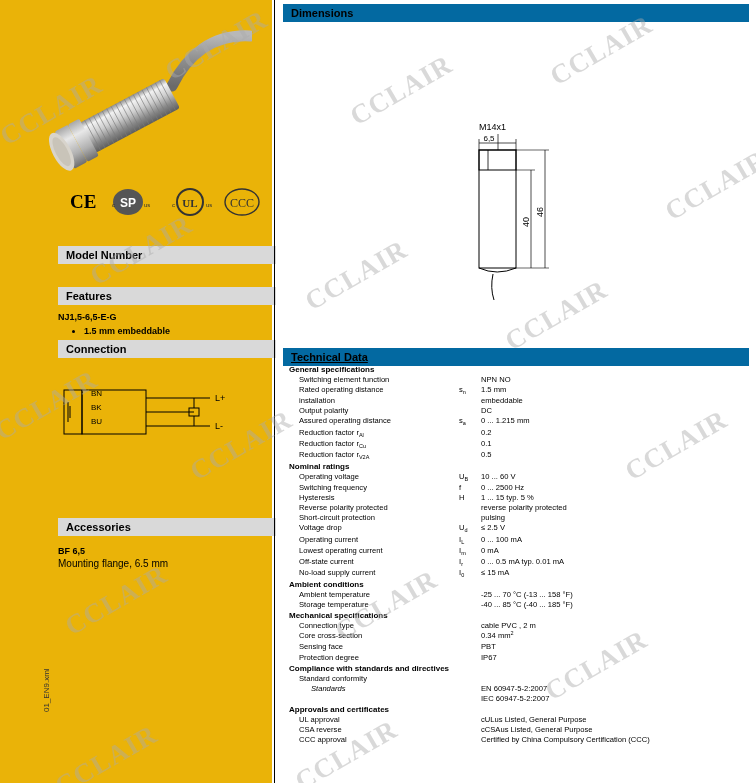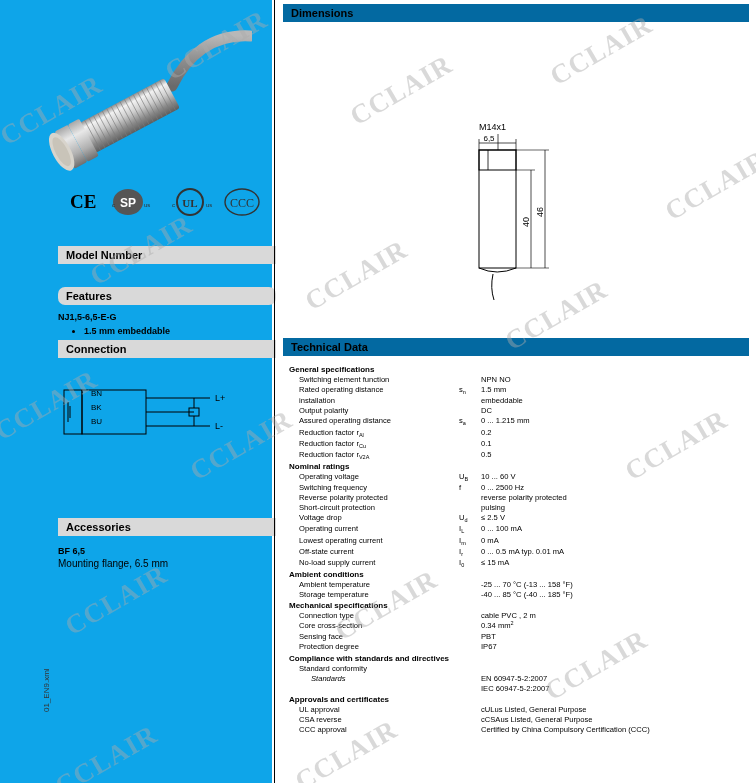--- a/index.html
+++ b/index.html
@@ -22,37 +22,37 @@
     font-family:"Liberation Serif", serif;
     font-size:27px;
     font-weight:bold;
     letter-spacing:1px;
     color:rgba(170,170,170,0.45);
     transform: rotate(-30deg);
     white-space:nowrap;
   }
 
   
-  .left-col { position:absolute; left:0; top:0; width:272px; height:783px; background:#0ea5e9; }
+  .left-col { position:absolute; left:0; top:0; width:272px; height:783px; background:#eab308; }
   .divider-v { position:absolute; left:274px; top:0; width:1px; height:783px; background:#000; }
 
   .product-photo { position:absolute; left:22px; top:20px; width:230px; height:160px; }
 
   .approvals { position:absolute; left:60px; top:182px; width:215px; height:40px; }
 
   .sec-head {
     background:#d9d9d9;
     font-weight:bold;
     font-size:11px;
     padding:3px 0 3px 8px;
     color:#000;
   }
   .bar-model { position:absolute; left:58px; top:246px; width:218px; }
   .model-val { position:absolute; left:58px; top:272px; font-size:9px; font-weight:bold;margin-top:40px; }
-  .bar-features { position:absolute; left:58px; top:287px; width:218px;border-radius:7px; }
+  .bar-features { position:absolute; left:58px; top:287px; width:218px; }
   .feature-list { position:absolute; left:58px; top:314px; width:218px; }
   .feature-list li { font-size:9px; font-weight:bold; margin:0 0 2px 0; }
   .feature-list { margin:12px; padding-left:14px; list-style:disc; }
   .bar-connection { position:absolute; left:58px; top:340px; width:218px; }
 
   .conn-diagram { position:absolute; left:58px; top:372px; width:215px; height:90px; }
 
   .bar-accessories { position:absolute; left:58px; top:518px; width:218px; }
   .acc-name { position:absolute; left:58px; top:546px; font-size:9px; font-weight:bold; }
   .acc-desc { position:absolute; left:58px; top:558px; font-size:10px; }
@@ -69,21 +69,21 @@
   .rbar {
     background:#0369a1;
     font-weight:bold;
     font-size:11px;
     padding:3px 0 3px 8px;
     width:466px;
   }
   .bar-dimensions { position:absolute; left:283px; top:4px; }
   .dim-area { position:absolute; left:283px; top:26px; width:466px; height:300px; }
 
-  .bar-techdata { position:absolute; left:283px; top:338px; }
+  .bar-techdata { position:absolute; left:283px; top:348px;text-decoration:underline; }
 
   .td-table { position:absolute; left:289px; top:356px; width:460px; border-collapse:collapse;margin-top:8px; }
   .td-table td { font-size:7.6px; padding:0 0 0.5px 0; vertical-align:top; line-height:9.6px; }
   .td-table td.c1 { width:170px; }
   .td-table td.c2 { width:22px; }
   .td-table td.c3 { width:268px; }
   .grp td { font-weight:bold; font-size:8px; padding-top:1px; }
   .ind1 .c1 { padding-left:10px; }
   .ind2 .c1 { padding-left:22px;font-style:italic; }
   sub { font-size:5.5px; vertical-align:baseline; position:relative; top:2px; }
@@ -291,20 +291,25 @@
           <td class="c1">Operating voltage</td>
           <td class="c2">U<sub>B</sub></td>
           <td class="c3">10 ... 60 V</td>
         </tr>
         <tr class="ind1">
           <td class="c1">Switching frequency</td>
           <td class="c2">f</td>
           <td class="c3">0 ... 2500 Hz</td>
         </tr>
         <tr class="ind1">
+          <td class="c1">Hysteresis</td>
+          <td class="c2">H</td>
+          <td class="c3">1 ... 15 typ. 5  %</td>
+        </tr>
+        <tr class="ind1">
           <td class="c1">Reverse polarity protected</td>
           <td class="c2"></td>
           <td class="c3">reverse polarity protected</td>
         </tr>
         <tr class="ind1">
           <td class="c1">Short-circuit protection</td>
           <td class="c2"></td>
           <td class="c3">pulsing</td>
         </tr>
         <tr class="ind1">

